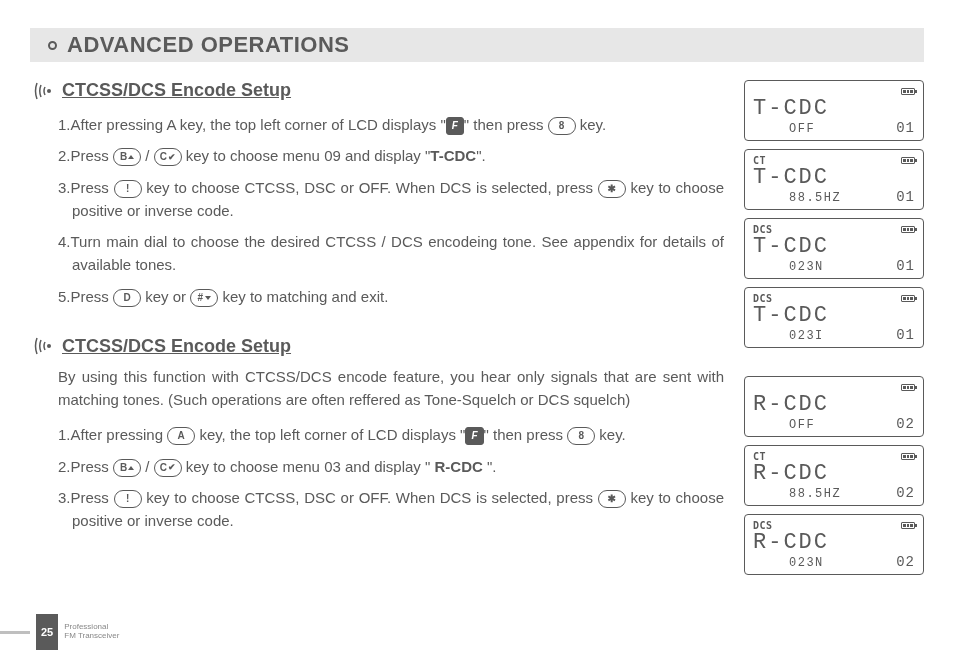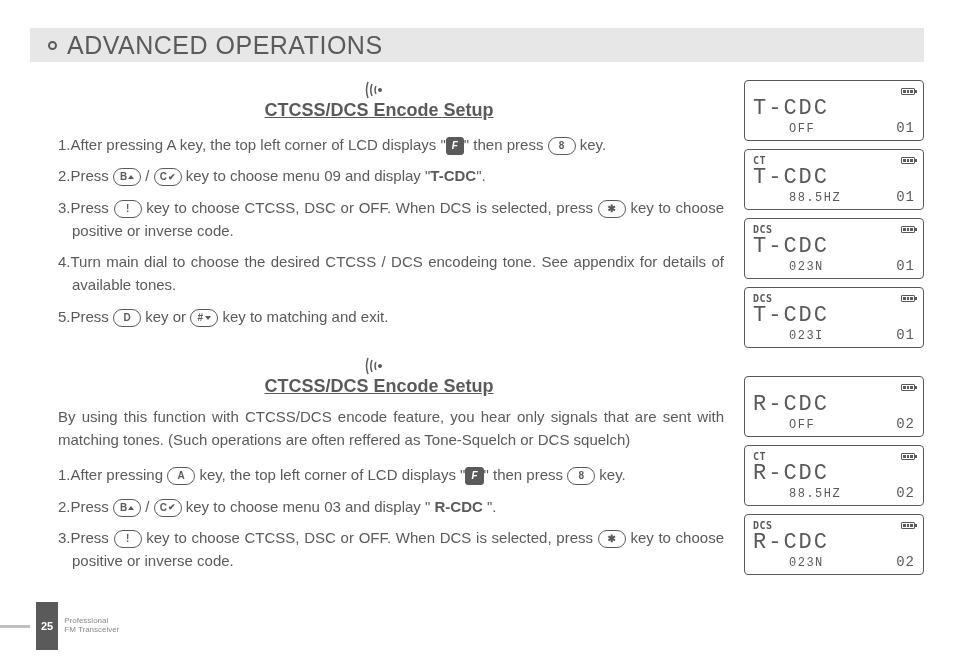--- a/index.html
+++ b/index.html
@@ -20,22 +20,22 @@
     align-items: center;
     padding-left: 18px;
   }
   .bullet {
     width: 9px; height: 9px;
     border: 2px solid #5a5a5a;
     border-radius: 50%;
     margin-right: 10px;
   }
   .header-bar h1 {
-    font-size: 25px;
-    font-weight: normal;
+    font-size: 22px;
+    font-weight: bold;
     letter-spacing: 0.5px;
   }
   .columns {
     display: flex;
     margin-top: 18px;
   }
   .left {
     flex: 1;
     padding-right: 20px;
     padding-left: 18px;
@@ -44,21 +44,20 @@
     width: 180px;
     display: flex;
     flex-direction: column;
     gap: 8px;
   }
   .section-title {
     display: flex;
     align-items: center;
     margin-bottom: 8px;
     margin-left: -14px;
-    flex-direction: column;
   }
   .waves {
     margin-right: 6px;
   }
   .section-title h2 {
     font-size: 18px;
     font-weight: bold;
     text-decoration: underline;
   }
   .body-text, .list li {
@@ -169,21 +168,21 @@
     align-items: center;
     gap: 6px;
   }
   .footer-line {
     width: 30px; height: 3px; background: #bfbfbf;
   }
   .page-num {
     background: #5a5a5a;
     color: #fff;
     font-size: 11px;
-    padding: 18px 5px;
+    padding: 12px 5px;
     font-weight: bold;
   }
   .footer-text {
     font-size: 8px;
     line-height: 1.1;
     color: #888;
   }
   .right-group { display:flex; flex-direction:column; gap:8px; }
   .right-group + .right-group { margin-top: 20px; }
 </style>

